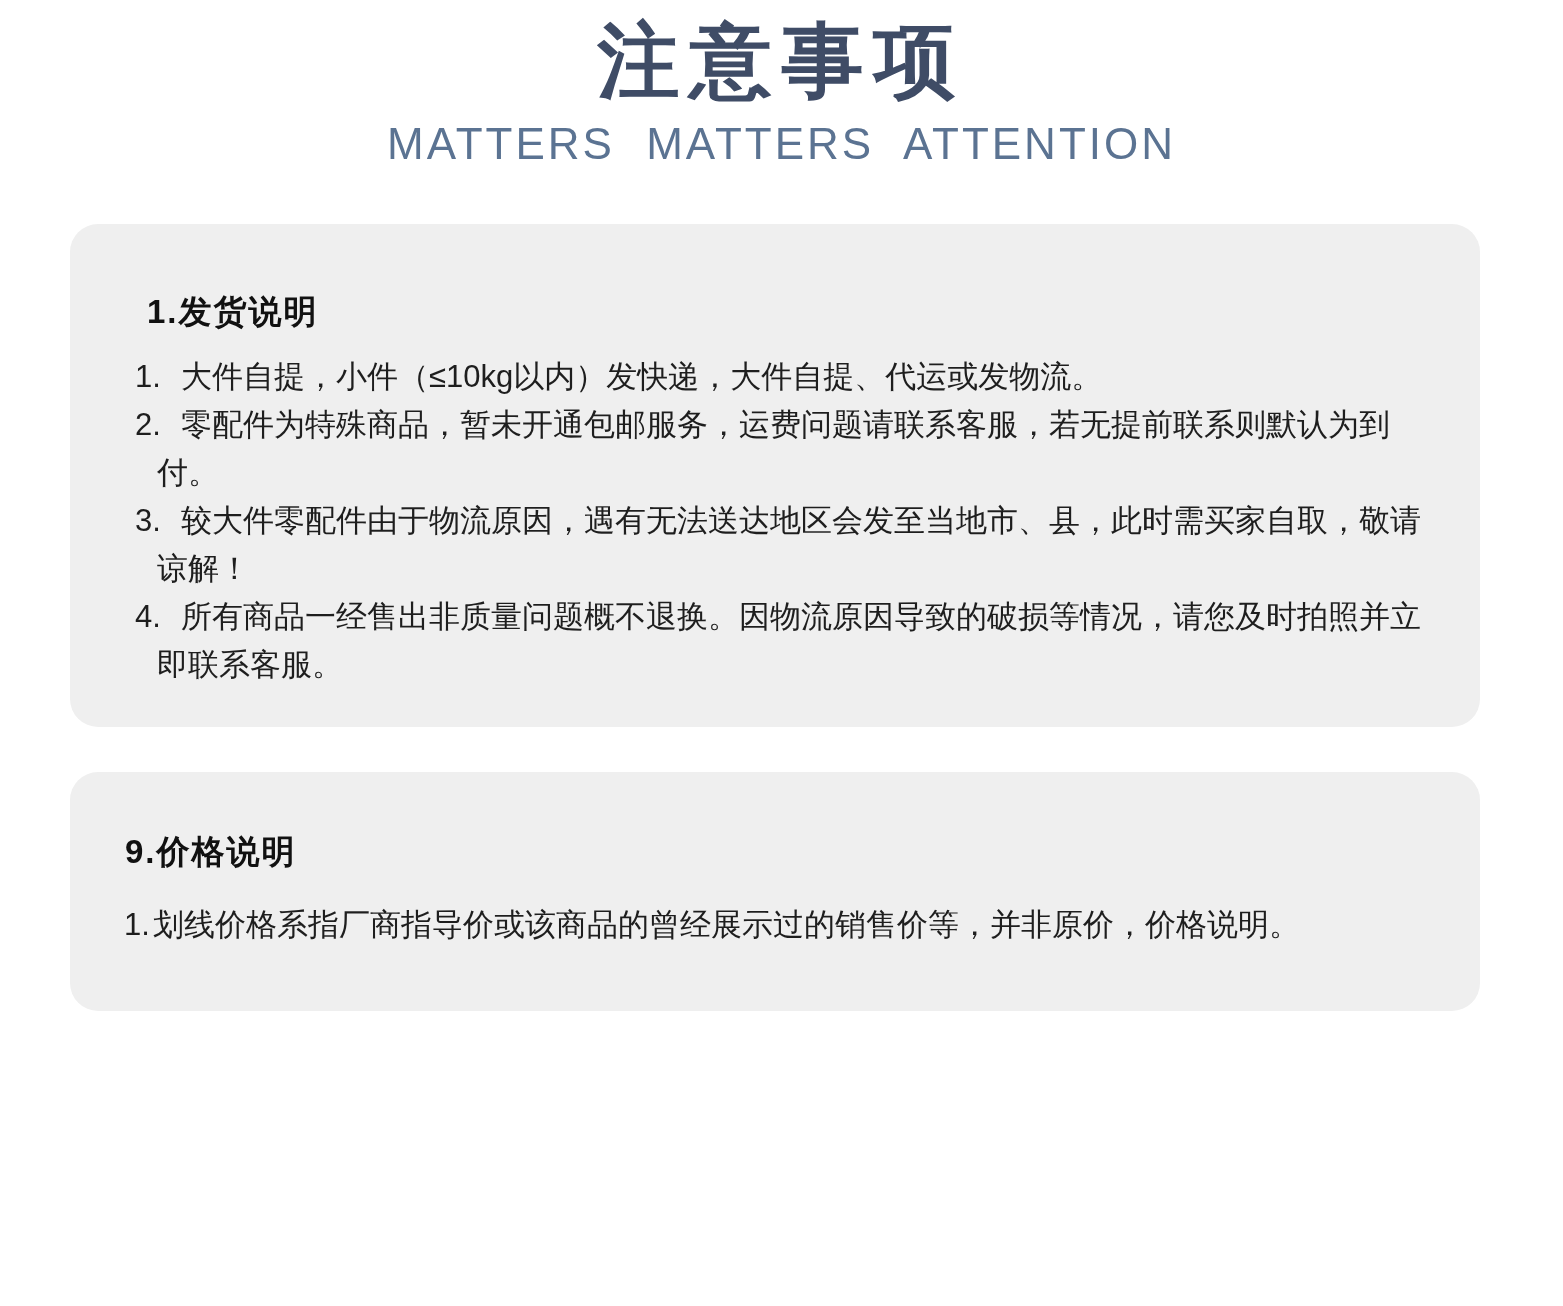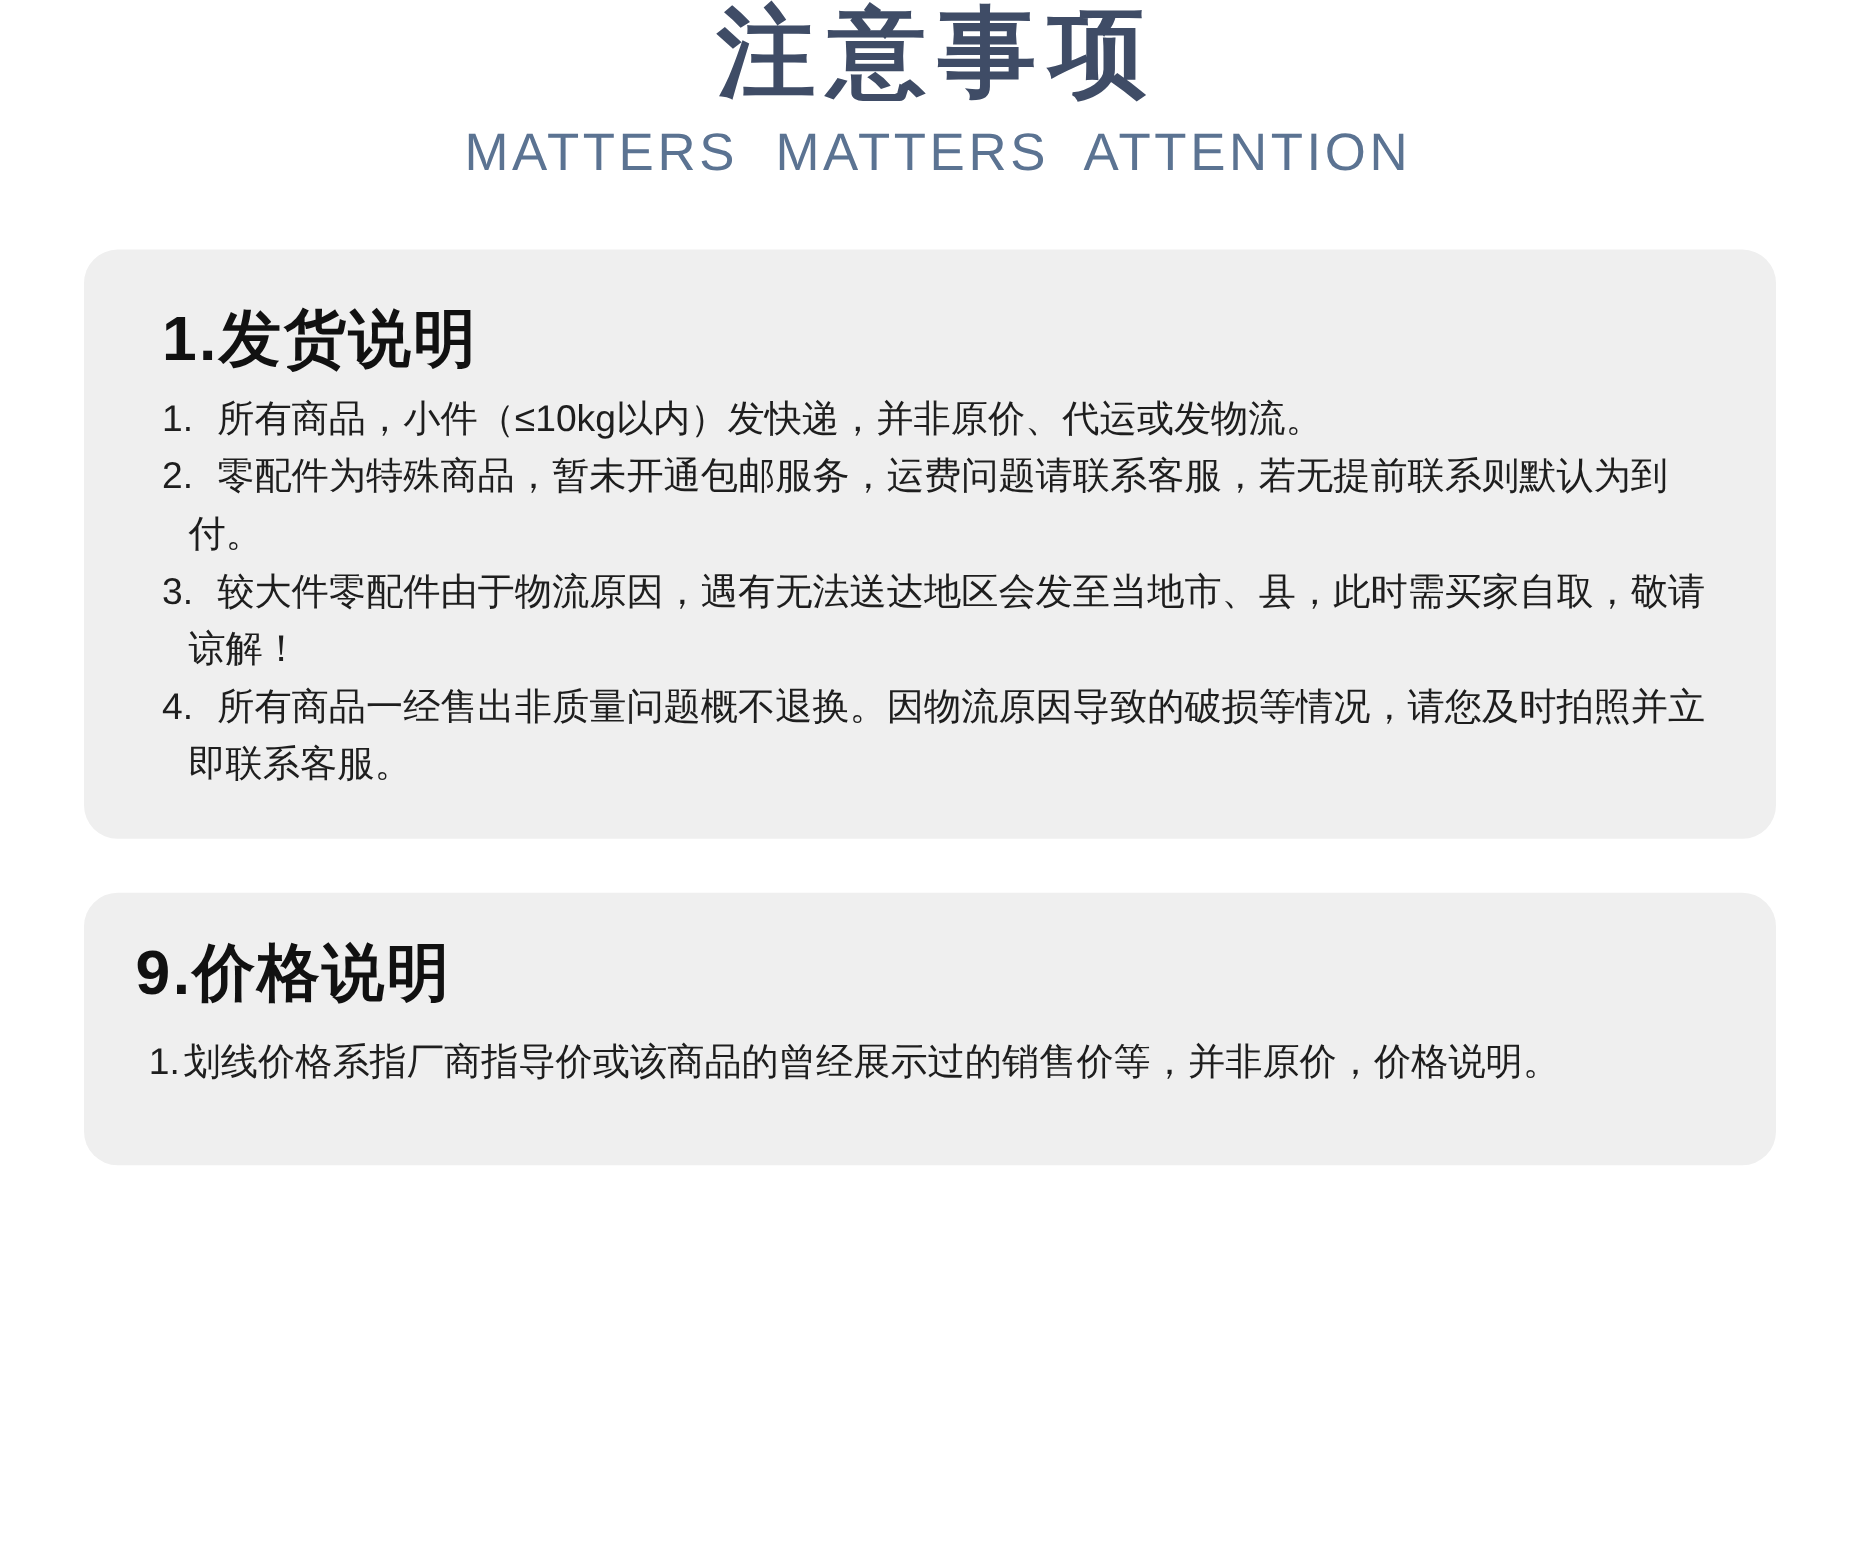--- a/index.html
+++ b/index.html
@@ -7,21 +7,21 @@
     position: relative;
     width: 1563px;
     height: 1306px;
     background: var(--page-bg, #ffffff);
     font-family: "Liberation Sans", "DejaVu Sans", sans-serif;
     overflow: hidden;
   }
   .header { text-align: center; }
   .title {
     margin: 0;
-    padding-top: 0;
+    padding-top: 16px;
     font-size: 82px;
     line-height: 1.1;
     font-weight: 900;
     letter-spacing: 10px;
     color: var(--title, #3f4c66);
   }
   .subtitle {
     margin-top: 14px;
     font-size: 44px;
     line-height: 48px;
@@ -33,22 +33,22 @@
   .card {
     box-sizing: border-box;
     margin-left: 70px;
     width: 1410px;
     background: var(--card-bg, #efefef);
     border-radius: 28px;
   }
   .card.sec1 { margin-top: 56px; padding: 48px 46px 38px 65px; }
   .card.sec2 { margin-top: 45px; padding: 40px 46px 62px 43px; }
   .card h2 {
-    margin: 0;
-    font-size: 52px;
+    margin: 12px;
+    font-size: 33px;
     line-height: 55px;
     font-weight: 800;
     letter-spacing: 2px;
     color: var(--heading-text, #111111);
   }
   .list {
     list-style: none;
     margin: 0;
     padding: 0;
     font-size: 31px;
@@ -73,21 +73,21 @@
 <div class="page">
 
   <header class="header">
     <h1 class="title">注意事项</h1>
     <div class="subtitle">MATTERS MATTERS ATTENTION</div>
   </header>
 
   <section class="card sec1">
     <h2>1.发货说明</h2>
     <ul class="list">
-      <li><span class="num">1.</span><span>所有商品，小件（≤10kg以内）发快递，并非原价、代运或发物流。</span></li>
+      <li><span class="num">1.</span><span>大件自提，小件（≤10kg以内）发快递，大件自提、代运或发物流。</span></li>
       <li><span class="num">2.</span><span>零配件为特殊商品，暂未开通包邮服务，运费问题请联系客服，若无提前联系则默认为到付。</span></li>
       <li><span class="num">3.</span><span>较大件零配件由于物流原因，遇有无法送达地区会发至当地市、县，此时需买家自取，敬请谅解！</span></li>
       <li><span class="num">4.</span><span>所有商品一经售出非质量问题概不退换。因物流原因导致的破损等情况，请您及时拍照并立即联系客服。</span></li>
     </ul>
   </section>
 
   <section class="card sec2">
     <h2>9.价格说明</h2>
     <ul class="list">
       <li><span class="num">1.</span><span>划线价格系指厂商指导价或该商品的曾经展示过的销售价等，并非原价，价格说明。</span></li>

